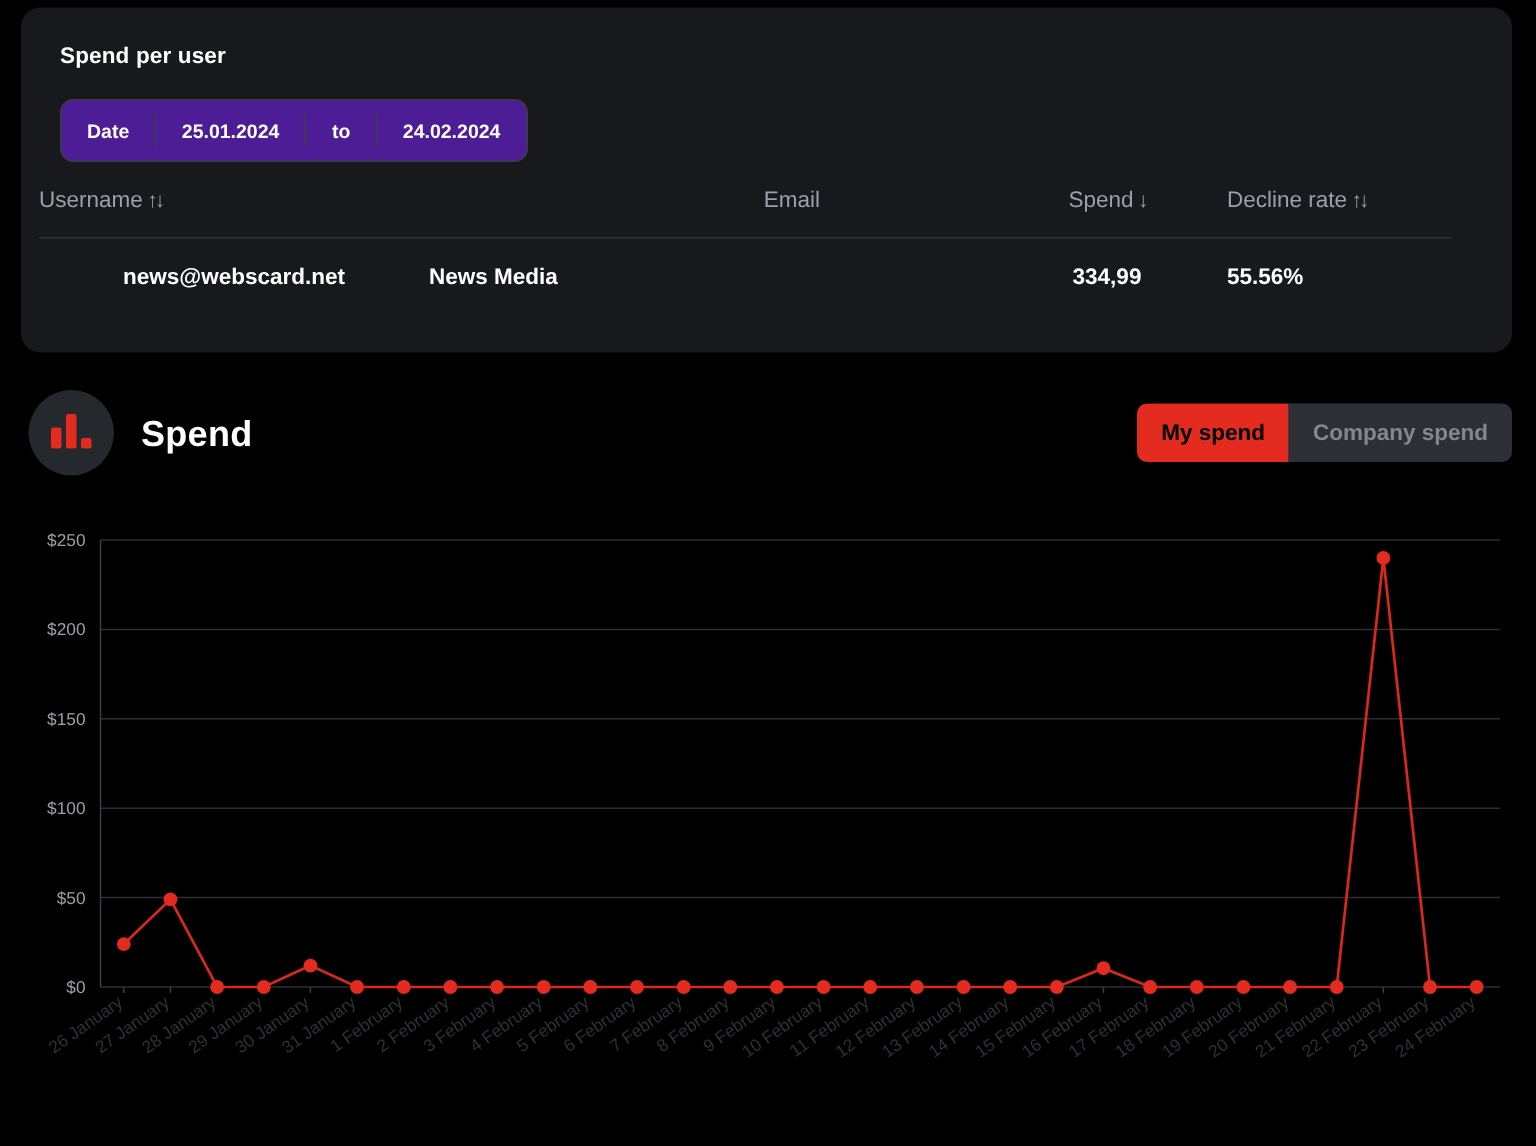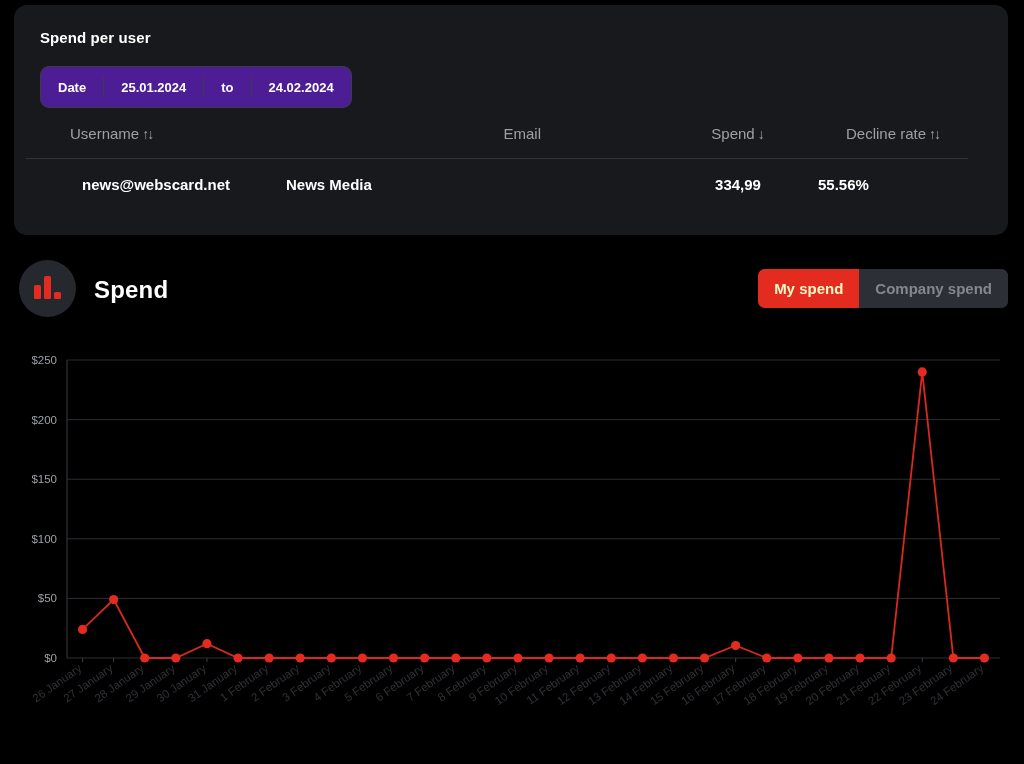--- a/index.html
+++ b/index.html
@@ -60,21 +60,20 @@
   .trow { display: flex; align-items: center; padding-top: 17px; }
   .col-user  { width: 372px; text-align: left; }
   .col-email { width: 260px; text-align: center; }
   .col-spend { width: 160px; text-align: center; }
   .col-rate  { width: 150px; }
   .th {
     font-size: 15px;
     color: #9ca0a6;
     font-weight: normal;
     white-space: nowrap;
-    margin-left: 44px;
   }
   .th .sort { color: #9ca0a6; font-size: 14px; margin-left: 3px; letter-spacing: -2px; }
   .td {
     font-size: 15px;
     color: #ffffff;
     font-weight: bold;
     white-space: nowrap;
   }
   .icon-circle {
     position: absolute;
@@ -103,21 +102,21 @@
   }
   .toggle button {
     border: 0;
     font-family: "Liberation Sans", sans-serif;
     font-size: 15px;
     font-weight: bold;
     padding: 0 16px;
     cursor: pointer;
     white-space: nowrap;
   }
-  .tg-active   { background: #e32b20; color: #fef9c3; }
+  .tg-active   { background: #e32b20; color: #000000; }
   .tg-inactive { background: #2c2f35; color: #84888e; }
 
   
   #chart { position: absolute; left: 0; top: 330px; width: 1024px; height: 434px; }
   .ylabel { fill: #9ca0a6; font-size: 11.5px; font-family: "Liberation Sans", sans-serif; }
   .xlabel { fill: #2e3136; font-size: 11.5px; font-family: "Liberation Sans", sans-serif; }
   .gridline { stroke: #2b2e33; stroke-width: 1; }
   .axisline { stroke: #3a3d42; stroke-width: 1; }
 </style>
 </head>

